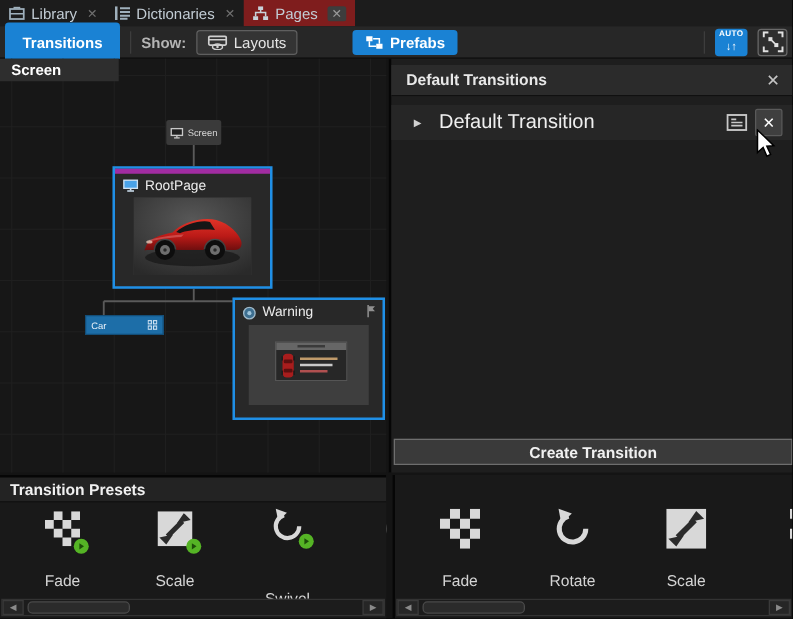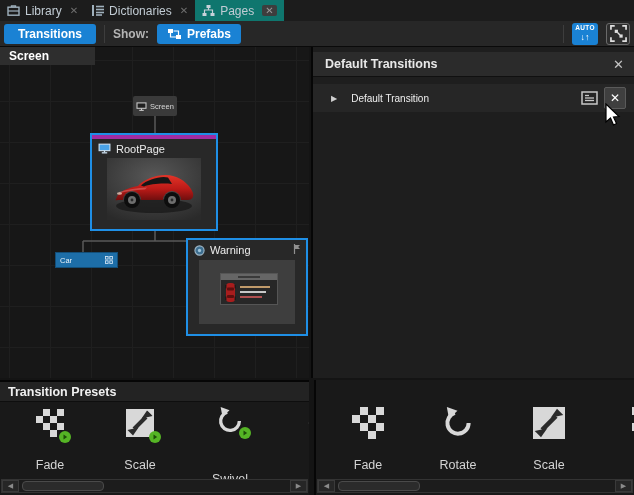--- a/index.html
+++ b/index.html
@@ -5,29 +5,29 @@
   * { margin:0; padding:0; box-sizing:border-box; }
   html,body { background:#000; }
   body { font-family:"Liberation Sans", sans-serif; }
   #app { position:relative; width:634px; height:495px; background:#141414; overflow:hidden;
          color:#ddd; font-size:12px; }
   .abs { position:absolute; }
 
   
   .tabbar { left:0; top:0; width:634px; height:21px; background:#1c1c1c; display:flex; align-items:stretch; }
   .tab { display:flex; align-items:center; gap:5px; padding:0 7px; color:#c2ccd4; cursor:default; }
-  .tab.active { background:#0f766e; }
+  .tab.active { background:#7f1d1d; }
   .tab .tclose { color:#6f6f6f; font-size:10px; margin-left:3px; }
   .tab.active .tclose { background:#3d3d3d; padding:0 3px; border-radius:2px; color:#9a9a9a; }
 
   
   .toolbar { left:0; top:21px; width:634px; height:26px; background:#272727; border-bottom:1px solid #0a0a0a;
              display:flex; align-items:center; padding:0 4px; gap:8px; }
   .btn-blue { background:#1a82d4; color:#fff; font-weight:bold; border-radius:3px; height:20px;
-              display:flex; align-items:center; justify-content:center; padding:4px 14px; gap:5px; }
+              display:flex; align-items:center; justify-content:center; padding:16px 14px; gap:5px; }
   .btn-dark { background:#343434; color:#e6e6e6; border:1px solid #5f5f5f; border-radius:3px; height:20px;
               display:flex; align-items:center; justify-content:center; padding:0 8px; gap:5px; }
   .vsep { width:1px; height:18px; background:#3d3d3d; }
   .show-label { color:#b4b4b4;font-weight:bold; }
   .tb-spacer { flex:1; }
   .btn-auto { width:26px; height:22px; background:#1a82d4; border-radius:3px; color:#fff;
               display:flex; flex-direction:column; align-items:center; justify-content:center; line-height:1; }
   .btn-auto .a1 { font-size:6.5px; font-weight:bold; letter-spacing:.3px; }
   .btn-auto .a2 { font-size:9px; margin-top:1px; }
   .btn-fit { width:24px; height:22px; background:#2e2e2e; border:1px solid #6a6a6a; border-radius:3px;
@@ -39,40 +39,40 @@
                              linear-gradient(90deg,#1f1f1f 1px, transparent 1px);
             background-size:41px 41px; background-position:9px 13px; overflow:hidden; }
   .canvas-tab { left:0; top:47px; width:95px; height:18px; background:#2e2e2e; color:#fff; font-weight:bold;
                 display:flex; align-items:center; padding:0 9px; }
   .node-screen { left:133px; top:49px; width:44px; height:20px; background:#3a3a3a; border-radius:2px;
                  display:flex; align-items:center; justify-content:center; gap:3px; font-size:7.5px; color:#d8d8d8; }
   .node-root { left:90px; top:86px; width:128px; height:98px; background:#282828; border:2px solid #1f8fe6; }
   .node-root .stripe { height:4px; background:#a12ca1; }
   .node-head { height:19px; display:flex; align-items:center; gap:5px; padding:0 6px; font-size:11px; color:#ececec; }
   .thumb { margin:0 auto; width:94px; height:62px; background:#3e3e3e; overflow:hidden; }
-  .node-car { left:55px; top:205px; width:63px; height:16px; background:#1d6ea8; border:1px solid #134e78;
+  .node-car { left:68px; top:205px; width:63px; height:16px; background:#1d6ea8; border:1px solid #134e78;
               display:flex; align-items:center; font-size:7.5px; color:#eaf2fa; padding:0 4px; }
   .node-car .grow { flex:1; }
   .node-warning { left:142px; top:191px; width:122px; height:98px; background:#282828; border:2px solid #1f8fe6;margin-left:44px; }
   .node-warning .node-head { height:20px; }
   .wthumb { margin:0 auto; width:96px; height:64px; background:#3e3e3e; position:relative; }
   .mini-dialog { position:absolute; left:21px; top:13px; width:58px; height:32px; background:#272727; border:1px solid #555; }
   .mini-title { height:6px; background:#666; display:flex; align-items:center; justify-content:center; }
   .mini-title .streak { width:22px; height:2px; background:#3a3a3a; }
   .mini-line { position:absolute; height:2px; }
 
   
   .rpanel { left:311px; top:47px; width:323px; height:331px; background:#1e1e1e; border-left:2px solid #060606; }
   .rpanel-head { position:absolute; left:0; top:5px; width:323px; height:25px; background:#2b2b2b; border-bottom:1px solid #101010;
                  display:flex; align-items:center; padding:0 12px; color:#e8e8e8; font-weight:600; font-size:12.5px; }
   .rpanel-head .x { margin-left:auto; color:#c4c4c4; font-size:13px; font-weight:normal; }
   .trans-row { position:absolute; left:0; top:37px; width:323px; height:28px; background:#262626;
                display:flex; align-items:center; padding:0 10px; }
   .trans-row .arrow { color:#d0d0d0; font-size:8px; margin-left:8px; }
-  .trans-row .lbl { margin-left:14px; font-size:10px; color:#efefef; }
+  .trans-row .lbl { margin-left:14px; font-size:16px; color:#efefef; }
   .icon-btn { width:20px; height:20px; display:flex; align-items:center; justify-content:center; border-radius:2px; }
   .icon-btn.hl { background:#3f3f3f; border:1px solid #5a5a5a; width:22px; height:22px; color:#fff; font-size:12px; }
   .create-btn { position:absolute; left:2px; top:304px; width:319px; height:21px; background:#3a3a3a;
                 border:1px solid #6e6e6e; color:#f0f0f0; font-weight:bold; font-size:12.5px;
                 display:flex; align-items:center; justify-content:center; }
 
   
   .bpanel { top:380px; height:115px; background:#191919; overflow:hidden; }
   .bp-left { left:0; width:309px; }
   .bp-right { left:314px; width:320px; border-left:2px solid #060606; }
@@ -132,21 +132,30 @@
       <span class="tclose">✕</span>
     </div>
   </div>
 
   <div class="toolbar abs">
     <div class="btn-blue">
       <span>Transitions</span>
     </div>
     <div class="vsep"></div>
     <span class="show-label">Show:</span>
-    <div class="btn-blue" style="padding:0 10px;">
+    <div class="btn-dark">
+      <svg width="16" height="12" viewBox="0 0 16 12">
+          <rect x="1" y="1" width="14" height="7" rx="1" fill="none" stroke="#d0d0d0" stroke-width="1.4"></rect>
+          <line x1="1" y1="3.8" x2="15" y2="3.8" stroke="#d0d0d0" stroke-width="1.2"></line>
+          <ellipse cx="8" cy="9.5" rx="4" ry="2.3" fill="none" stroke="#d0d0d0" stroke-width="1.2"></ellipse>
+          <circle cx="8" cy="9.5" r="1" fill="#d0d0d0"></circle>
+        </svg>
+      <span>Layouts</span>
+    </div>
+    <div class="btn-blue" style="padding:0 10px;margin-left:36px;">
       <svg width="15" height="12" viewBox="0 0 15 12">
           <rect x="1" y="1" width="5" height="4" fill="#fff"></rect>
           <rect x="9" y="7" width="5" height="4" fill="#fff"></rect>
           <path d="M3.5 5 v4 h5.5 M11.5 7 V3 h-5" fill="none" stroke="#fff" stroke-width="1.2"></path>
         </svg>
       <span>Prefabs</span>
     </div>
     <div class="tb-spacer"></div>
     <div class="vsep"></div>
     <div class="btn-auto">
@@ -286,20 +295,23 @@
               <line x1="4" y1="4.5" x2="8" y2="4.5" stroke="#c8c8c8" stroke-width="1.3"></line>
               <line x1="4" y1="7" x2="13" y2="7" stroke="#c8c8c8" stroke-width="1.3"></line>
               <line x1="4" y1="9.5" x2="13" y2="9.5" stroke="#c8c8c8" stroke-width="1.3"></line>
             </svg>
         </span>
         <span class="icon-btn hl">
           <span>✕</span>
         </span>
       </span>
     </div>
+    <div class="create-btn">
+      <span>Create Transition</span>
+    </div>
   </div>
 
   <div class="bpanel bp-left abs">
     <div class="bp-head">
       <span>Transition Presets</span>
     </div>
 
     <div class="pitem" style="left:8px;">
       <div class="ic">
         <svg width="28" height="28" viewBox="0 0 28 28">

